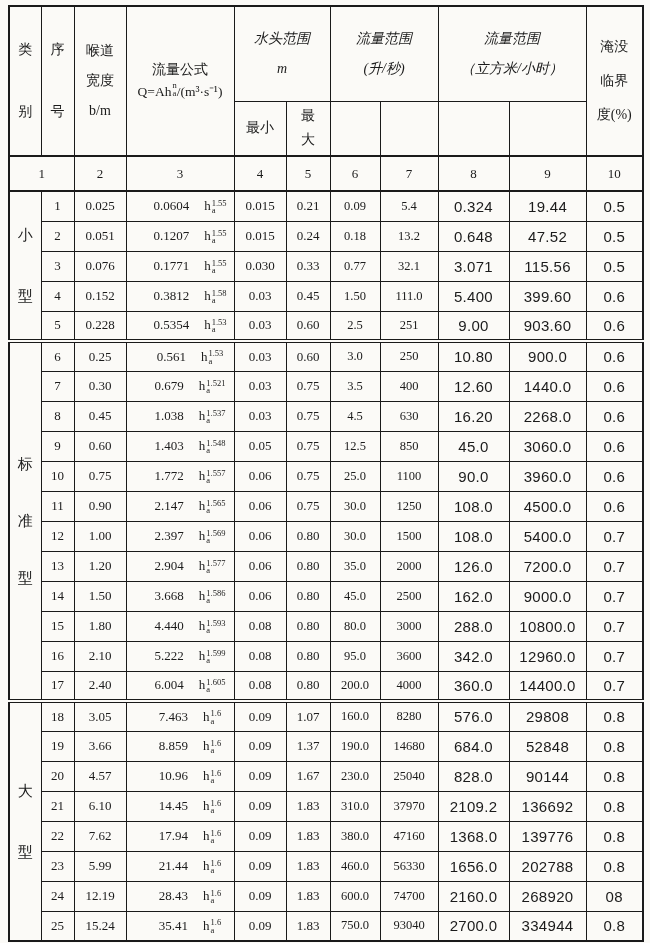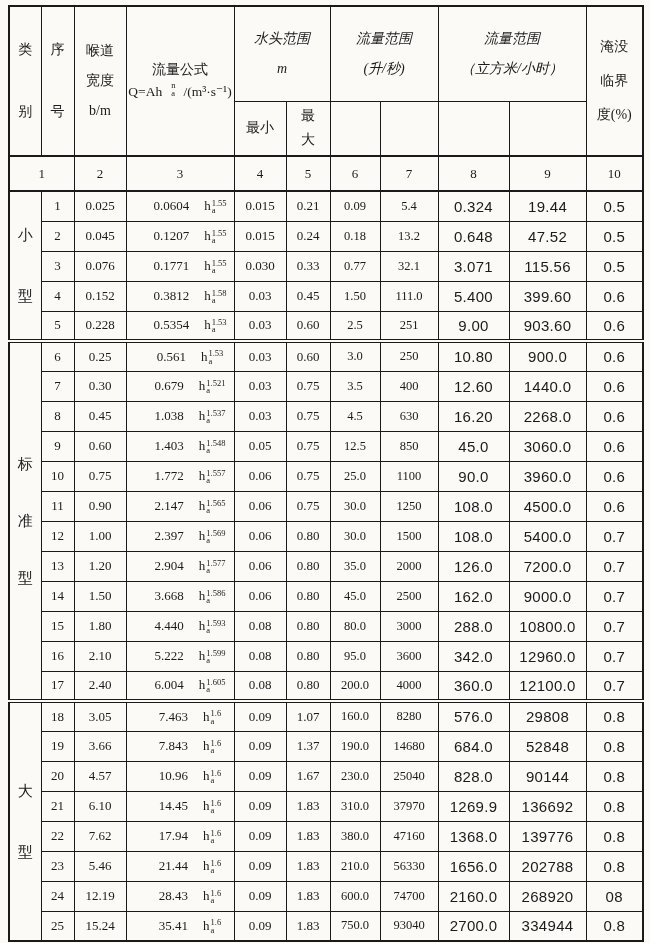--- a/index.html
+++ b/index.html
@@ -34,22 +34,22 @@
   .lh-sub{line-height:24px;}      
   .lh-crit{line-height:34px;border-radius:13px;}     
   .r1{height:95px;}
   .r2{height:55px;margin-top:42px;}
   .numrow td{
     height:33px;
     border-top:2px solid #1a1a1a;
     border-bottom:2px solid #1a1a1a;
     font-size:13px;
   }
-  .formula-head{line-height:22px;}
-  .formula-line{display:inline-flex;white-space:nowrap;font-size:13.5px;gap:8px;}
+  .formula-head{line-height:22px;font-family:Liberation Serif, serif;}
+  .formula-line{display:inline-flex;white-space:nowrap;font-size:13.5px;}
   .stack{
     display:inline-flex;flex-direction:column;align-items:flex-start;
     font-size:8.5px;line-height:7.5px;margin-left:1px;transform:translateY(1px);
   }
   
   tbody tr{height:30px;}
   tbody.sep{border-top:4px double #1a1a1a;}
   td.cat{font-size:15px;}
   .cat-stack{display:flex;flex-direction:column;align-items:center;justify-content:center;gap:42px;}
   .cat-stack.g3{gap:38px;}
@@ -153,21 +153,21 @@
           <td>0.015</td>
           <td>0.21</td>
           <td class="sm">0.09</td>
           <td class="sm">5.4</td>
           <td class="big">0.324</td>
           <td class="big">19.44</td>
           <td class="big">0.5</td>
         </tr>
         <tr>
           <td>2</td>
-          <td>0.045</td>
+          <td>0.051</td>
           <td class="fcell">
             <div class="fwrap">
               <span>0.1207</span>
               <span class="hterm">
                 <span>h</span>
                 <span class="stack">
                   <span>1.55</span>
                   <span>a</span>
                 </span>
               </span>
@@ -525,21 +525,21 @@
                   <span>a</span>
                 </span>
               </span>
             </div>
           </td>
           <td>0.08</td>
           <td>0.80</td>
           <td class="sm">200.0</td>
           <td class="sm">4000</td>
           <td class="big">360.0</td>
-          <td class="big">12100.0</td>
+          <td class="big">14400.0</td>
           <td class="big">0.7</td>
         </tr>
       </tbody>
       <tbody class="sep">
         <tr>
           <td class="cat" rowspan="8">
             <div class="cat-stack">
               <div>大</div>
               <div>型</div>
             </div>
@@ -564,21 +564,21 @@
           <td class="sm">8280</td>
           <td class="big">576.0</td>
           <td class="big">29808</td>
           <td class="big">0.8</td>
         </tr>
         <tr>
           <td>19</td>
           <td>3.66</td>
           <td class="fcell">
             <div class="fwrap">
-              <span>7.843</span>
+              <span>8.859</span>
               <span class="hterm">
                 <span>h</span>
                 <span class="stack">
                   <span>1.6</span>
                   <span>a</span>
                 </span>
               </span>
             </div>
           </td>
           <td>0.09</td>
@@ -624,21 +624,21 @@
                   <span>1.6</span>
                   <span>a</span>
                 </span>
               </span>
             </div>
           </td>
           <td>0.09</td>
           <td>1.83</td>
           <td class="sm">310.0</td>
           <td class="sm">37970</td>
-          <td class="big">1269.9</td>
+          <td class="big">2109.2</td>
           <td class="big">136692</td>
           <td class="big">0.8</td>
         </tr>
         <tr>
           <td>22</td>
           <td>7.62</td>
           <td class="fcell">
             <div class="fwrap">
               <span>17.94</span>
               <span class="hterm">
@@ -653,36 +653,36 @@
           <td>0.09</td>
           <td>1.83</td>
           <td class="sm">380.0</td>
           <td class="sm">47160</td>
           <td class="big">1368.0</td>
           <td class="big">139776</td>
           <td class="big">0.8</td>
         </tr>
         <tr>
           <td>23</td>
-          <td>5.46</td>
+          <td>5.99</td>
           <td class="fcell">
             <div class="fwrap">
               <span>21.44</span>
               <span class="hterm">
                 <span>h</span>
                 <span class="stack">
                   <span>1.6</span>
                   <span>a</span>
                 </span>
               </span>
             </div>
           </td>
           <td>0.09</td>
           <td>1.83</td>
-          <td class="sm">210.0</td>
+          <td class="sm">460.0</td>
           <td class="sm">56330</td>
           <td class="big">1656.0</td>
           <td class="big">202788</td>
           <td class="big">0.8</td>
         </tr>
         <tr>
           <td>24</td>
           <td>12.19</td>
           <td class="fcell">
             <div class="fwrap">

